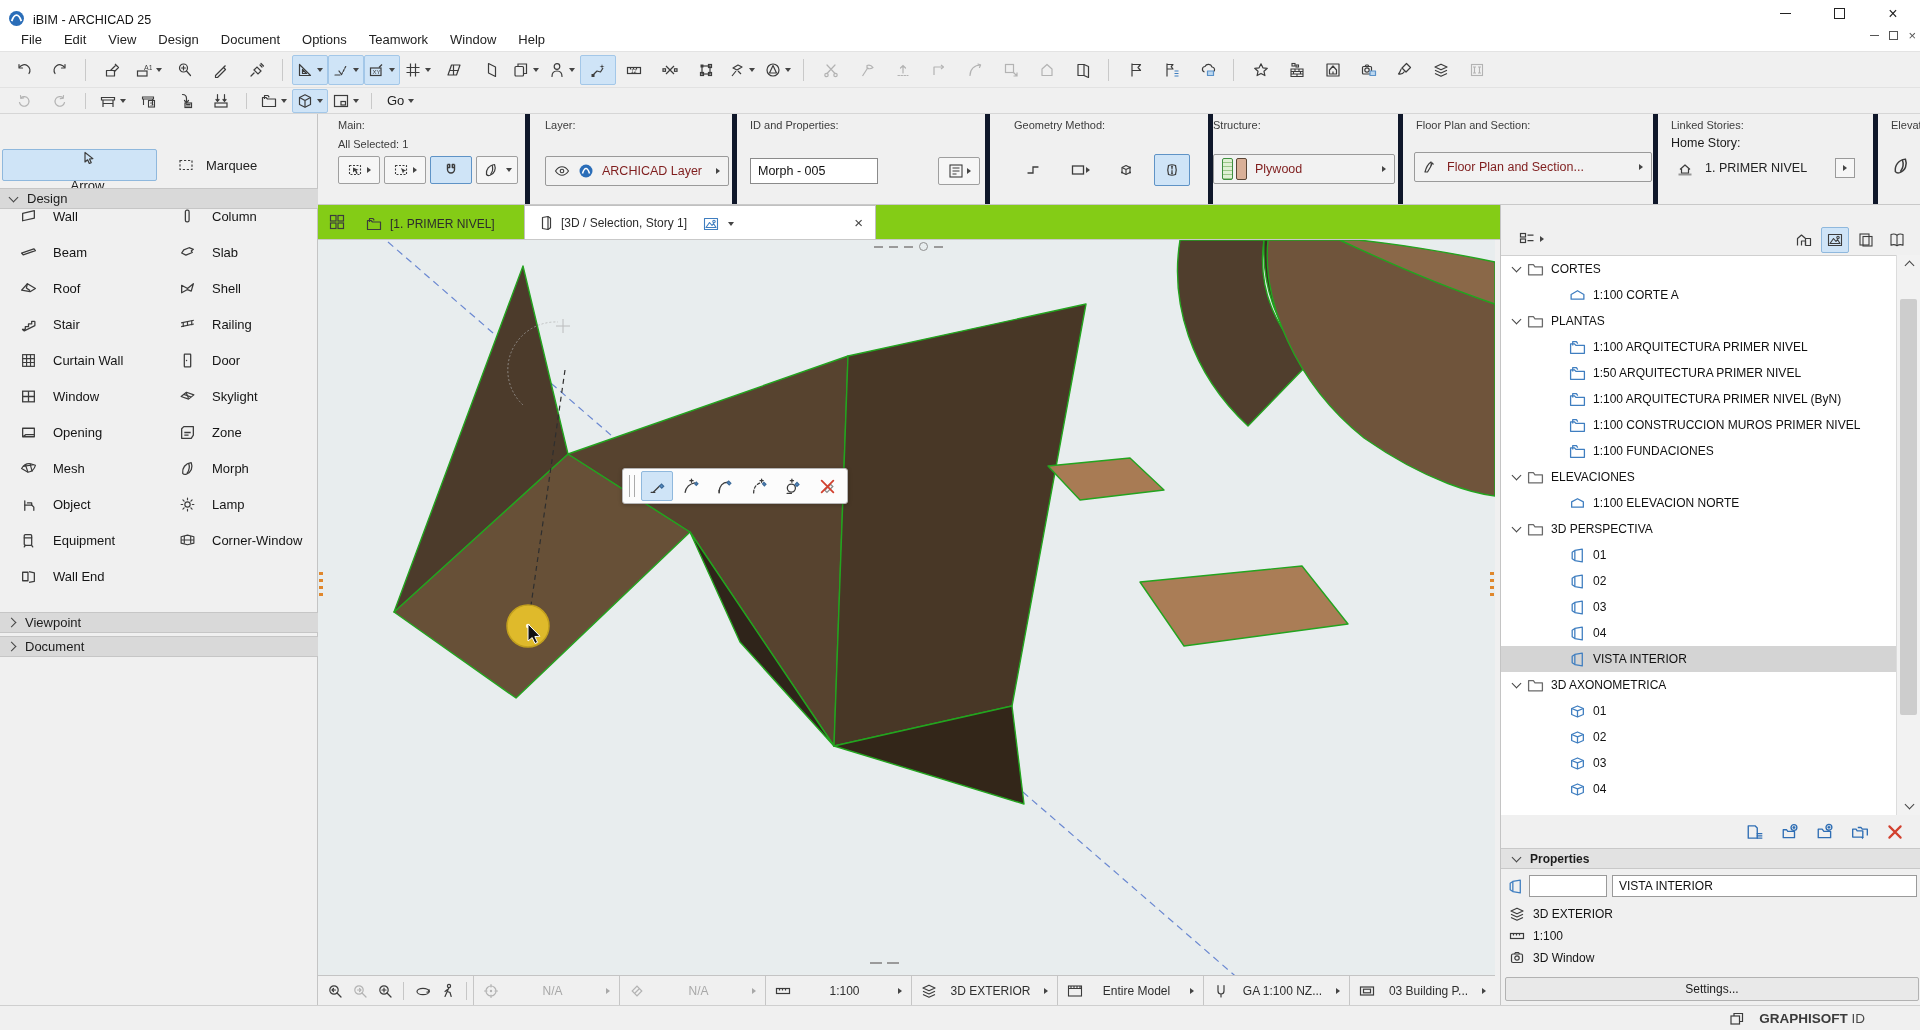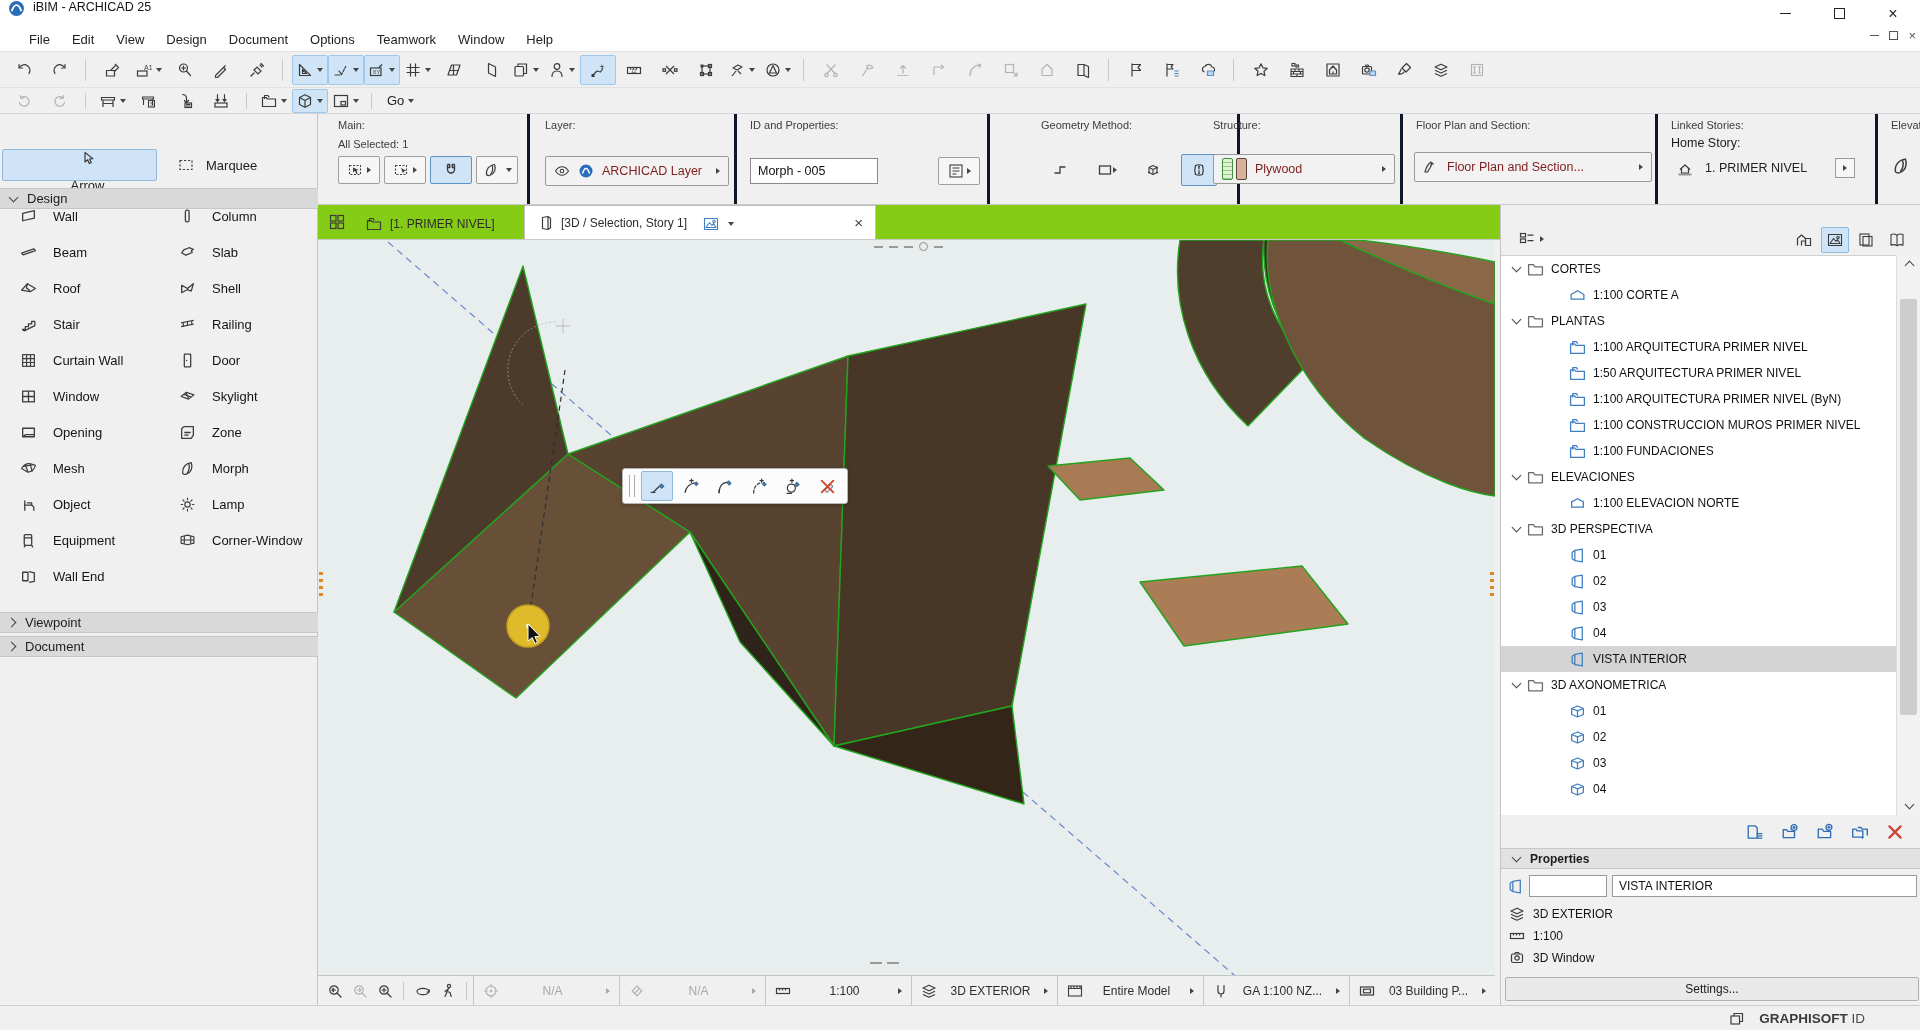--- a/index.html
+++ b/index.html
@@ -3,29 +3,29 @@
 <meta charset="utf-8">
 <style>
   html,body{margin:0;padding:0;background:#d8d8d8;font-family:"Liberation Sans",sans-serif;}
   .app{position:relative;width:1920px;height:1030px;background:#f0f0f0;overflow:hidden;font-size:12px;color:#222;}
   .abs{position:absolute;}
   
   svg.ic{width:16px;height:16px;color:#3c3c3c;flex:0 0 auto;display:block;}
   .disabled svg.ic{color:#b3b3b3;}
   .danger svg.ic{color:#d2402e;}
   
-  .titlebar{left:0;top:0;width:1920px;height:27px;background:#fff;display:flex;align-items:flex-start;}
+  .titlebar{left:0;top:0;width:1920px;height:27px;background:#fff;display:flex;align-items:flex-end;}
   .titlebar .tlogo{margin-left:8px;}
   .titlebar .ttext{margin-left:8px;font-size:12.5px;color:#111;}
   .wctl{position:absolute;top:0;height:27px;width:54px;display:flex;align-items:center;justify-content:center;cursor:default;}
   .glyph-min{width:11px;border-bottom:1.6px solid #222;display:block;}
   .glyph-max{width:9px;height:9px;border:1.4px solid #222;display:block;}
   .glyph-close{font-size:16px;color:#222;line-height:1;}
   
-  .menubar{left:0;top:27px;width:1920px;height:25px;background:#fff;border-bottom:1px solid #e3e3e3;display:flex;align-items:center;padding-left:18px;box-sizing:border-box;}
+  .menubar{left:0;top:27px;width:1920px;height:25px;background:#fff;border-bottom:1px solid #e3e3e3;display:flex;align-items:center;padding-left:10px;box-sizing:border-box;}
   .menu-item{padding:0 11px;font-size:13px;color:#222;height:25px;display:flex;align-items:center;}
   .mdi-ctl{position:absolute;right:4px;top:29px;display:flex;gap:10px;align-items:center;color:#555;}
   .mdi-ctl .glyph-min{width:9px;border-color:#555;}
   .mdi-ctl .glyph-max{width:7px;height:7px;border-color:#555;}
   .mdi-ctl .glyph-close{font-size:13px;color:#555;}
   
   .toolbar1{left:0;top:52px;width:1920px;height:36px;background:#f0f0f0;border-bottom:1px solid #e2e2e2;display:flex;align-items:center;padding-left:6px;box-sizing:border-box;}
   .toolbar2{left:0;top:88px;width:1920px;height:26px;background:#f0f0f0;border-bottom:1px solid #d6d6d6;display:flex;align-items:center;padding-left:6px;box-sizing:border-box;}
   .tbtn{position:relative;height:28px;min-width:28px;display:flex;align-items:center;justify-content:center;padding:0 3px;border:1px solid transparent;border-radius:2px;}
   .toolbar2 .tbtn{height:22px;}
@@ -43,21 +43,21 @@
   .seltool{flex:1;display:flex;align-items:center;gap:12px;padding-left:16px;margin:1px 2px;border:1px solid transparent;border-radius:2px;font-size:13px;}
   .seltool.sel{background:#cfe4f7;border-color:#8fb8dd;flex-direction:column;}
   .tb-header{position:absolute;left:0;width:318px;height:21px;background:#d9d9d9;border-top:1px solid #c6c6c6;border-bottom:1px solid #c6c6c6;display:flex;align-items:center;gap:10px;padding-left:10px;box-sizing:border-box;font-size:13px;color:#1c1c1c;}
   .exp-d{width:6px;height:6px;border-right:1.5px solid #444;border-bottom:1.5px solid #444;transform:rotate(45deg);margin-top:-3px;}
   .exp-r{width:6px;height:6px;border-right:1.5px solid #444;border-bottom:1.5px solid #444;transform:rotate(-45deg);margin-left:-2px;}
   .toolgrid{position:absolute;left:0;top:84px;width:318px;display:grid;grid-template-columns:159px 159px;grid-auto-rows:36px;}
   .tool{display:flex;align-items:center;gap:16px;padding-left:20px;font-size:13px;color:#141414;}
   .tool svg.ic{width:17px;height:17px;}
   
   .infobar{left:318px;top:114px;width:1602px;height:91px;background:#f0f0f0;border-bottom:1px solid #c9c9c9;box-sizing:border-box;overflow:hidden;}
-  .isec{position:absolute;top:0;height:91px;border-right:3px solid #0f172a;box-sizing:border-box;}
+  .isec{position:absolute;top:0;height:91px;border-right:5px solid #0f172a;box-sizing:border-box;}
   .ilabel{position:absolute;left:8px;top:5px;font-size:11px;color:#3c3c3c;white-space:nowrap;}
   .istatus{position:absolute;left:8px;top:24px;font-size:11px;color:#3c3c3c;}
   .ibtnrow{position:absolute;left:8px;top:42px;display:flex;gap:4px;align-items:center;}
   .ibtn{height:26px;min-width:32px;border:1px solid #9f9f9f;border-radius:2px;background:#f6f6f6;display:flex;align-items:center;justify-content:center;gap:3px;padding:0 4px;}
   .ibtn.active{background:#cfe4f7;border-color:#5f93c6;}
   .combo{display:flex;align-items:center;gap:8px;height:30px;background:#f2f2f2;border:1px solid #9a9a9a;border-radius:2px;padding:0 8px;box-sizing:border-box;font-size:12.5px;color:#7f1d1d;}
   .combo .chev-r{margin-left:auto;}
   .ifield{height:26px;background:#fff;border:1px solid #8a8a8a;display:flex;align-items:center;padding:0 7px;font-size:12.5px;color:#111;box-sizing:border-box;}
   .gm-row{position:absolute;left:10px;top:40px;display:flex;align-items:center;gap:10px;}
   .gmbtn{width:34px;height:30px;display:flex;align-items:center;justify-content:center;border:1px solid transparent;border-radius:2px;}
@@ -754,21 +754,21 @@
           <span>Morph - 005</span>
         </div>
       <div class="ibtn" style="position:absolute;left:196px;top:43px">
         <svg class="ic">
             <use href="#ic-list-lines"></use>
           </svg>
         <span class="chev-r"></span>
       </div>
     </div>
 
-    <div class="isec" style="left:715px;width:207px">
+    <div class="isec" style="left:688px;width:207px">
       <span class="ilabel">Geometry Method:</span>
       <div class="gm-row">
 
           <div class="gmbtn">
             <svg class="ic">
               <use href="#ic-gm-polyline"></use>
             </svg>
 
           </div>
 

